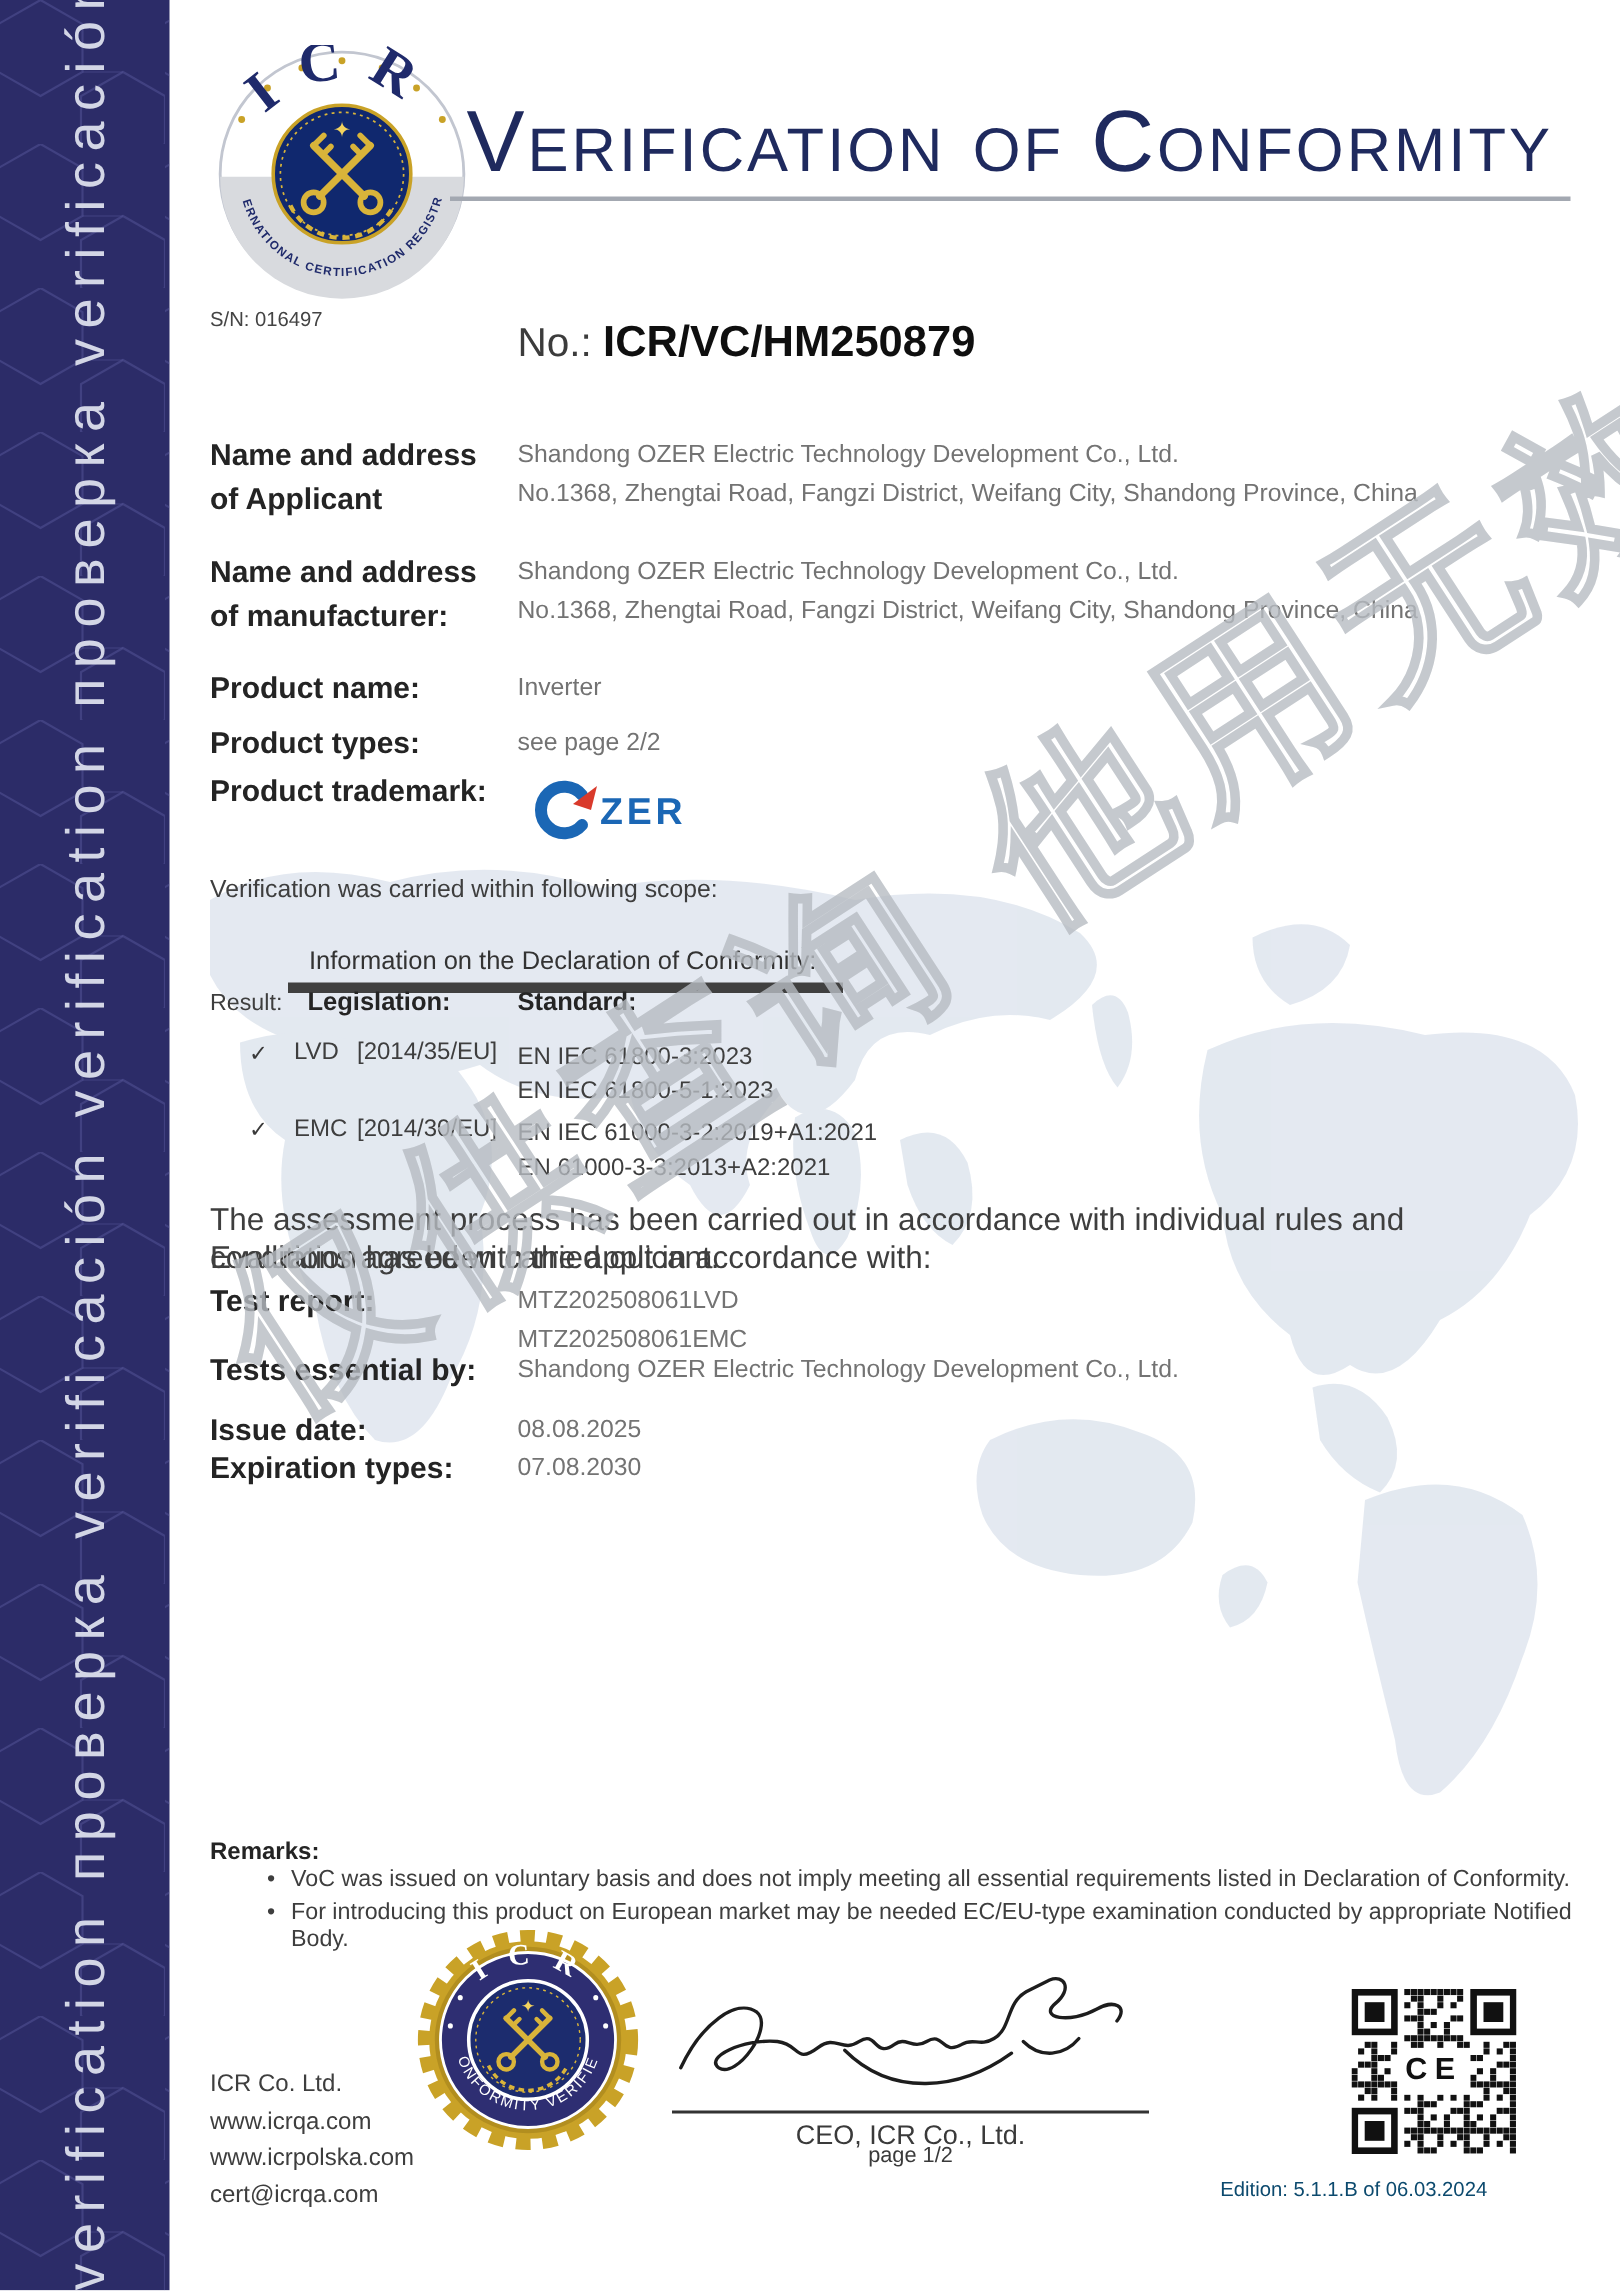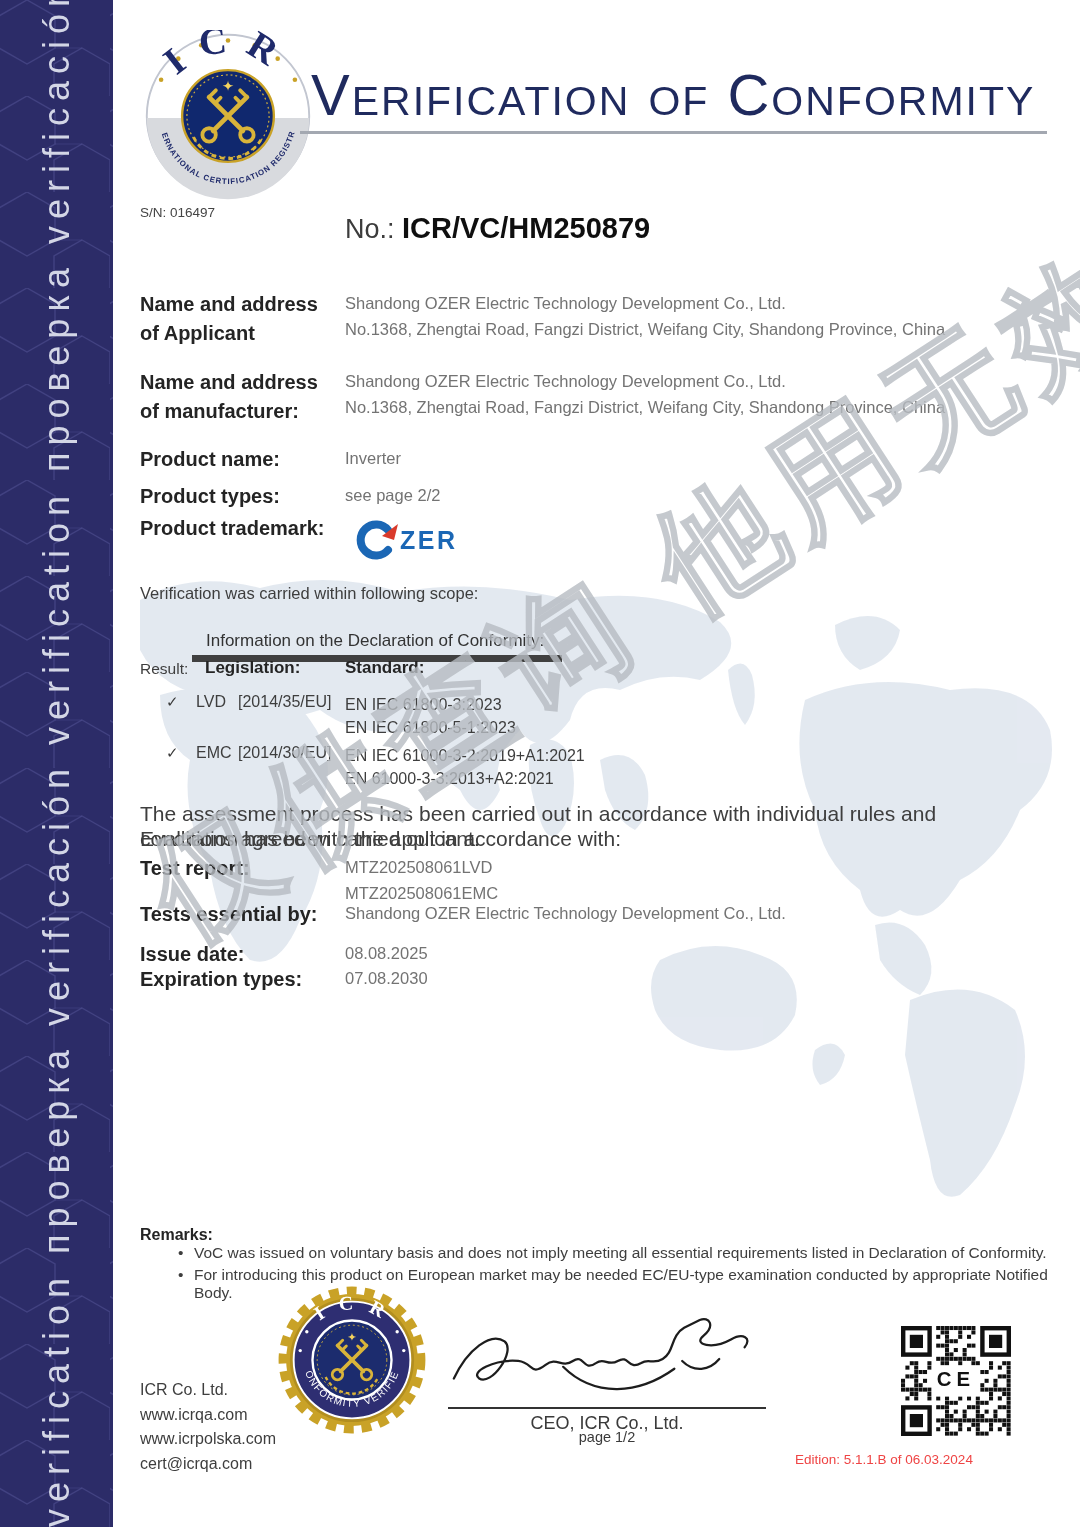--- a/index.html
+++ b/index.html
@@ -67,21 +67,21 @@
   .remarks-ul li::before{content:"•";position:absolute;left:2px;top:0;color:#3e3e3e;}
 
   
   .contact{position:absolute;left:140px;top:1378px;font-size:16px;color:#3e3e3e;line-height:24.5px;}
   .seal{position:absolute;left:272px;top:1280px;width:160px;height:160px;}
   .signature{position:absolute;left:448px;top:1316px;width:322px;height:88px;}
   .sig-rule{position:absolute;left:448px;top:1407px;width:318px;height:2px;background:#333;}
   .ceo{position:absolute;left:448px;top:1413px;width:318px;text-align:center;font-size:18px;color:#3a3a3a;}
   .pageno{position:absolute;left:448px;top:1429px;width:318px;text-align:center;font-size:14.5px;color:#3a3a3a;}
   .qr{position:absolute;left:901px;top:1326px;width:110px;height:110px;}
-  .edition{position:absolute;left:795px;top:1452px;width:215px;text-align:left;font-size:13.5px;color:#ef4444;}
+  .edition{position:absolute;left:795px;top:1452px;width:215px;text-align:center;font-size:13.5px;color:#0c4a6e;}
 
   
   .ozer{position:absolute;left:352px;top:516px;width:120px;height:48px;}
 </style>
 </head>
 <body>
 
 <div class="page">
 
   <aside class="sidebar">

